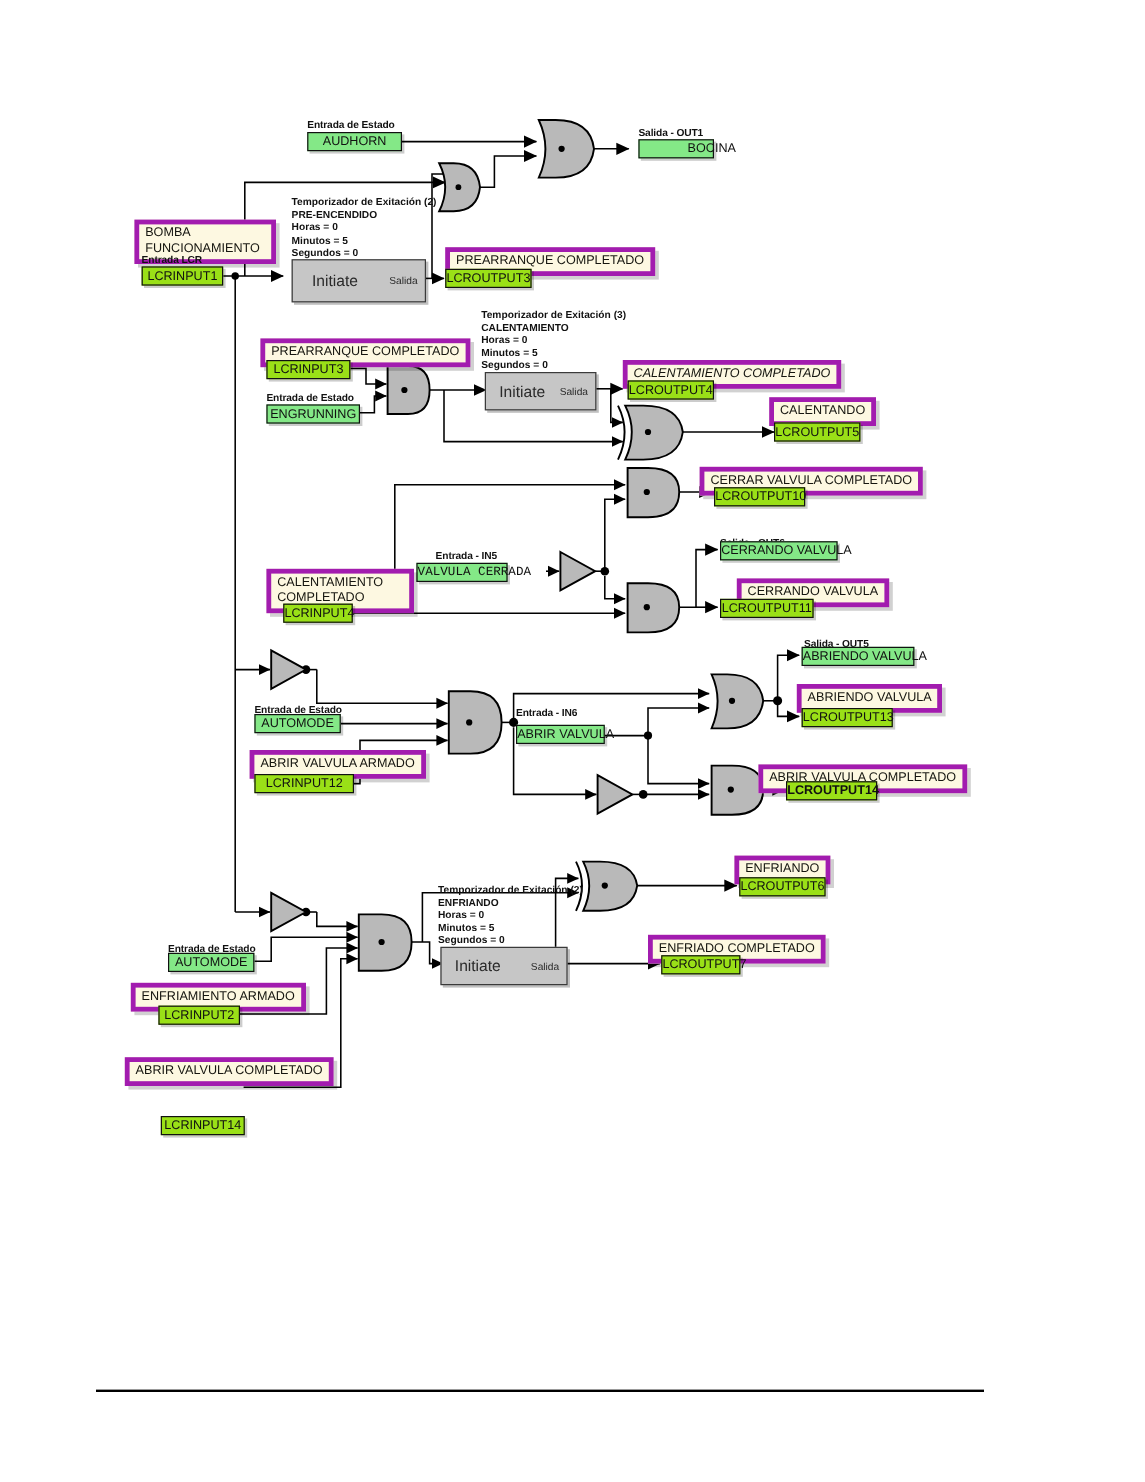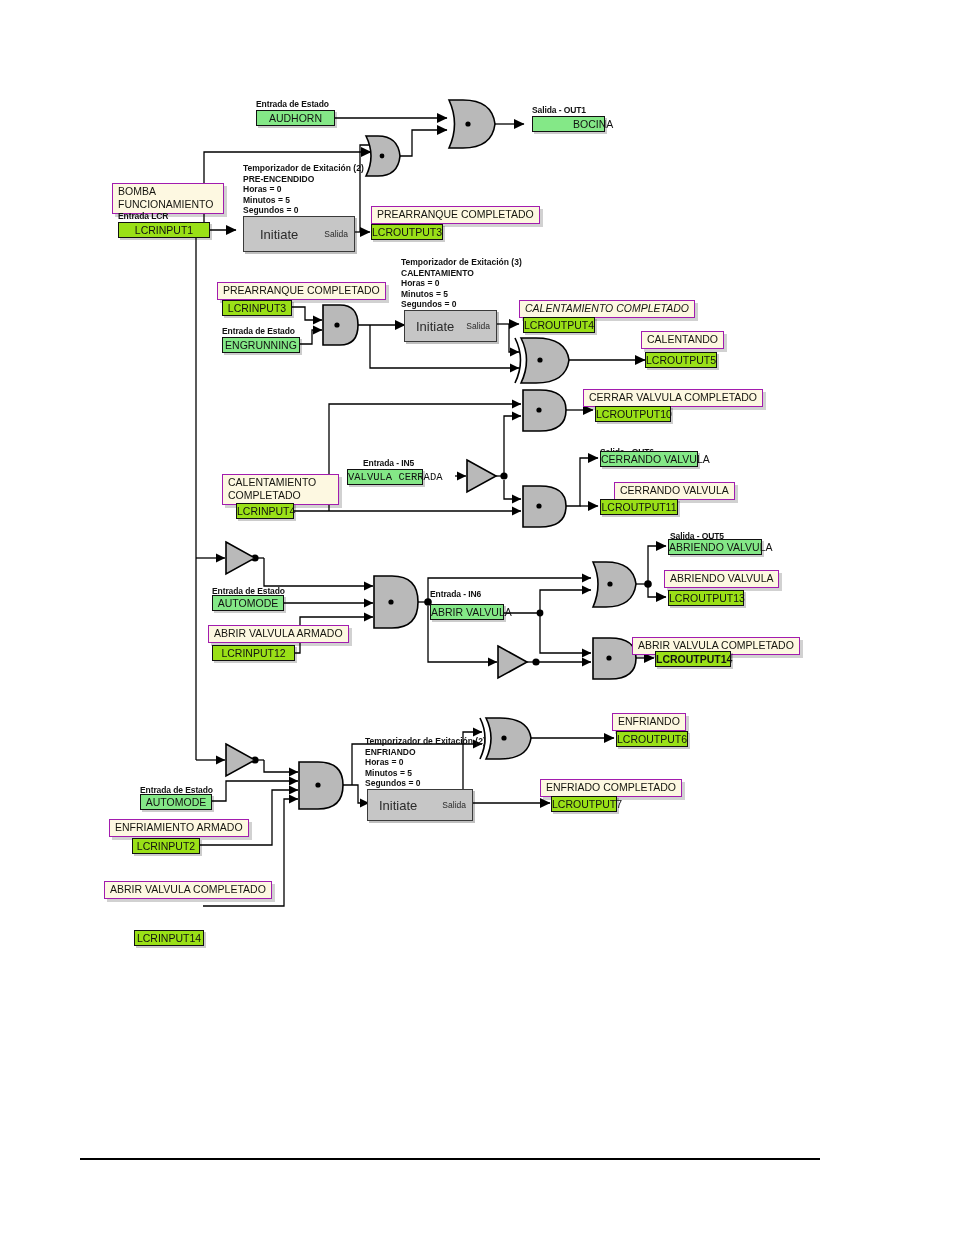--- a/index.html
+++ b/index.html
@@ -34,21 +34,21 @@
   .gbox.lcr{background:#9ae017;}
 
   
   .cap{
     position:absolute;font-size:8.5px;font-weight:bold;color:#111;
     white-space:nowrap;letter-spacing:-.1px;
   }
 
   
   .ytag{
-    position:absolute;background:#fdf8e1;border:1px solid #a21caf;
+    position:absolute;background:#fdf8e1;border:4px solid #a21caf;
     box-shadow:3px 3px 0 rgba(0,0,0,.18);
     font-size:10.5px;color:#15150f;white-space:nowrap;
     padding:1px 5px 2px 5px;line-height:13px;
   }
   .ytag.two{line-height:13px;}
 
   
   .timer{
     position:absolute;background:#c6c6c6;border:1px solid #3a3a3a;
     box-shadow:2px 2px 0 rgba(0,0,0,.25);
@@ -257,28 +257,28 @@
       <path d="M480,718 Q490,738 480,759" fill="none" stroke="#000" stroke-width="1.6"></path>
       <circle cx="504" cy="738" r="2.6" fill="#000"></circle>
     </g>
   </svg>
 
 
   <div class="cap" style="left:256px;top:99px;">Entrada de Estado</div>
   <div class="node gbox state" style="left:256px;top:110px;width:79px;">AUDHORN</div>
 
   <div class="cap" style="left:532px;top:105px;">Salida - OUT1</div>
-  <div class="node gbox state" style="left:532px;top:116px;width:73px;padding-left:40px;">BOCINA</div>
+  <div class="node gbox state" style="left:532px;top:116px;width:63px;padding-left:40px;">BOCINA</div>
 
   <div class="ytag two" style="left:112px;top:183px;width:100px;">
     <div>BOMBA</div>
     <div>FUNCIONAMIENTO</div>
   </div>
   <div class="cap" style="left:118px;top:211px;">Entrada LCR</div>
-  <div class="node gbox lcr" style="left:118px;top:222px;width:92px;">LCRINPUT1</div>
+  <div class="node gbox lcr" style="left:118px;top:222px;width:68px;">LCRINPUT1</div>
 
   <div class="timer-head" style="left:243px;top:163px;">
     <div>Temporizador de Exitación (2)</div>
     <div>PRE-ENCENDIDO</div>
     <div>Horas = 0</div>
     <div>Minutos = 5</div>
     <div>Segundos = 0</div>
   </div>
   <div class="timer" style="left:243px;top:216px;width:110px;height:34px;">
     <span class="tin">Initiate</span>

